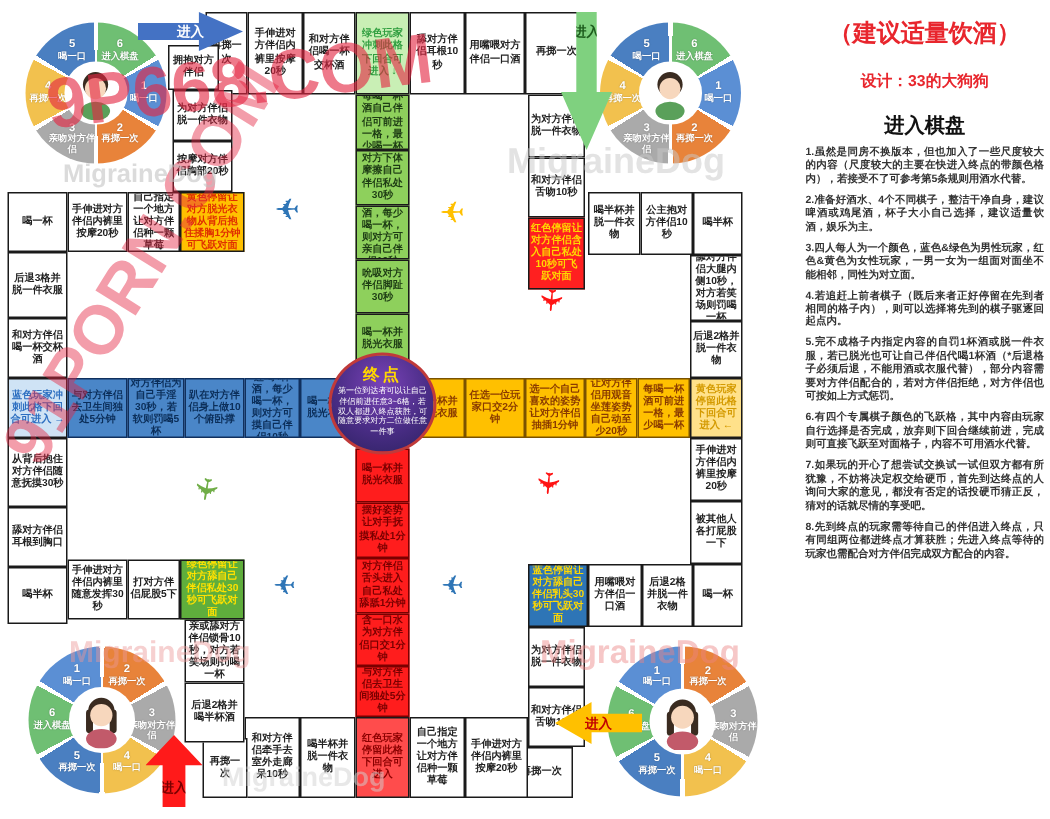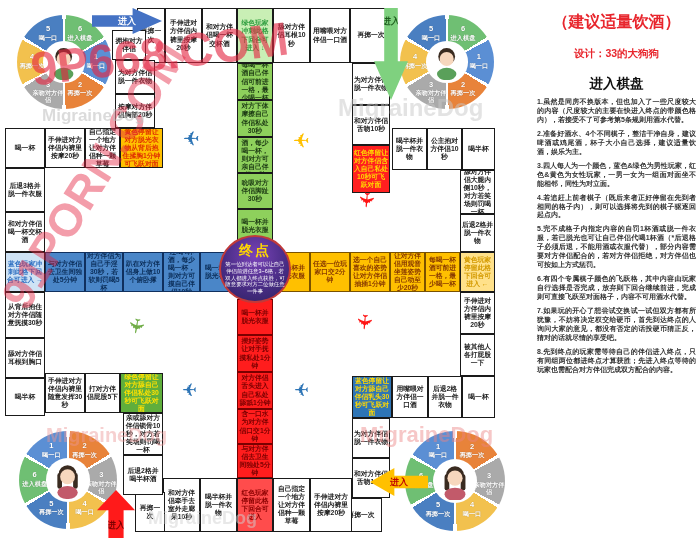--- a/index.html
+++ b/index.html
@@ -25,21 +25,21 @@
   .wheel{position:absolute;border-radius:50%;}
   .wheel .hub{position:absolute;background:#fff;border-radius:50%;display:flex;align-items:center;justify-content:center;}
   .wlabel{position:absolute;width:34px;text-align:center;color:#fff;font-weight:bold;
           font-size:6.2px;line-height:1.15;text-shadow:0 0 1px rgba(0,0,0,.35);}
   .wlabel .num{font-size:7.5px;}
   
   .center-spot{position:absolute;left:219px;top:235px;width:72px;height:68px;border-radius:50%;
       background:radial-gradient(circle at 50% 30%,#7a43b8 0%,#4a2d86 55%,#2c2160 100%);
       border:2.5px solid #c03a3a;display:flex;flex-direction:column;align-items:center;
       justify-content:flex-start;padding:5px 4px;box-sizing:border-box;text-align:center;}
-  .center-spot .ct{color:#ffd700;font-size:14px;font-weight:bold;letter-spacing:2px;}
+  .center-spot .ct{color:#ffd700;font-size:11px;font-weight:bold;letter-spacing:2px;}
   .center-spot .cb{color:#fff;font-size:5.4px;line-height:1.25;margin-top:1px;}
   
   .arrow{position:absolute;display:flex;align-items:center;justify-content:center;
          font-weight:bold;font-size:9px;}
   .a-right{clip-path:polygon(0 28%,58% 28%,58% 0,100% 50%,58% 100%,58% 72%,0 72%);}
   .a-left{clip-path:polygon(100% 28%,42% 28%,42% 0,0 50%,42% 100%,42% 72%,100% 72%);}
   .a-up{clip-path:polygon(30% 100%,30% 42%,0 42%,50% 0,100% 42%,70% 42%,70% 100%);}
   .a-down{clip-path:polygon(30% 0,30% 58%,0 58%,50% 100%,100% 58%,70% 58%,70% 0);}
   .a-down span{position:absolute;top:7px;left:0;right:0;text-align:center;}
   .a-up span{position:absolute;bottom:6px;left:0;right:0;text-align:center;}

